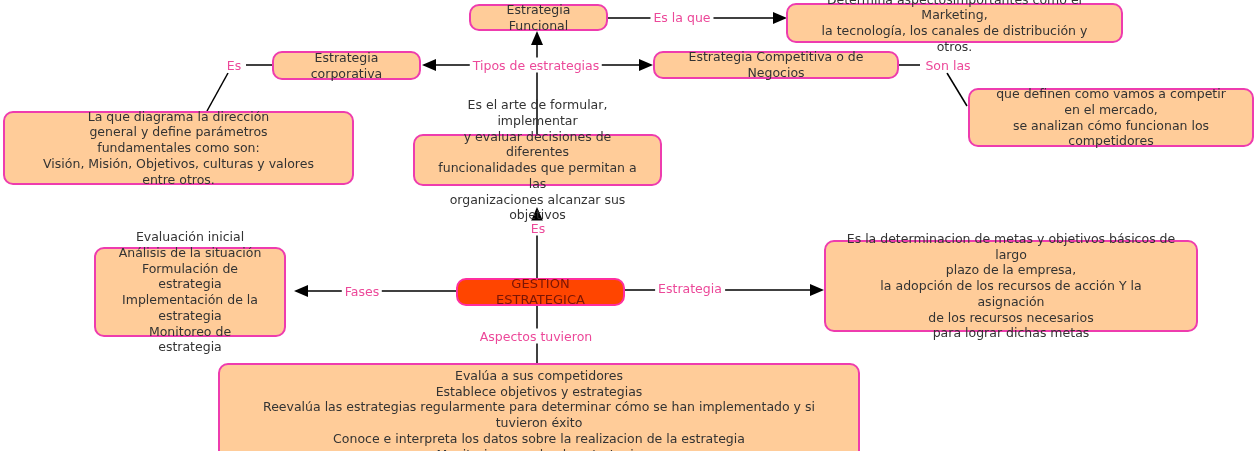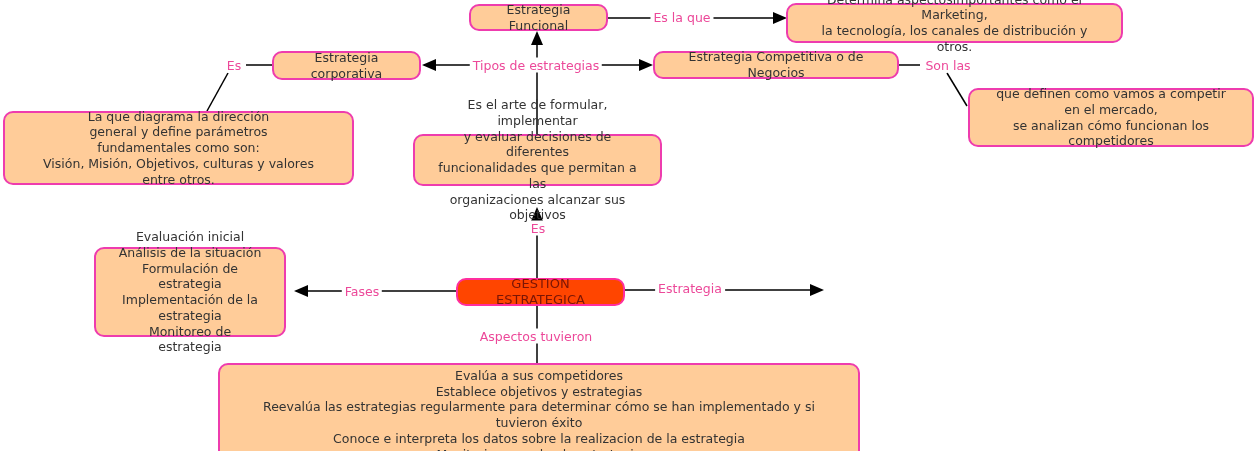--- a/index.html
+++ b/index.html
@@ -97,20 +97,25 @@
 organizaciones alcanzar sus objetivos</div>
 
   <div class="node root" style="left:456px;top:278px;width:169px;height:28px;">GESTION ESTRATEGICA</div>
 
   <div class="node" style="left:82px;top:247px;width:192px;height:90px;margin-left:12px;">Evaluación inicial
 Análisis de la situación
 Formulación de estrategia
 Implementación de la estrategia
 Monitoreo de estrategia</div>
 
+  <div class="node" style="left:824px;top:240px;width:374px;height:92px;">Es la determinacion de metas y objetivos básicos de largo
+plazo de la empresa,
+la adopción de los recursos de acción Y la asignación
+de los recursos necesarios
+para lograr dichas metas</div>
 
   <div class="node" style="left:218px;top:363px;width:642px;height:104px;">Evalúa a sus competidores
 Establece objetivos y estrategias
 Reevalúa las estrategias regularmente para determinar cómo se han implementado y si tuvieron éxito
 Conoce e interpreta los datos sobre la realizacion de la estrategia
 Monitoriza y evalua la estrategia</div>
 
   <span class="link-label" style="left:682px;top:17px;">Es la que</span>
 
   <span class="link-label" style="left:536px;top:65px;">Tipos de estrategias</span>

